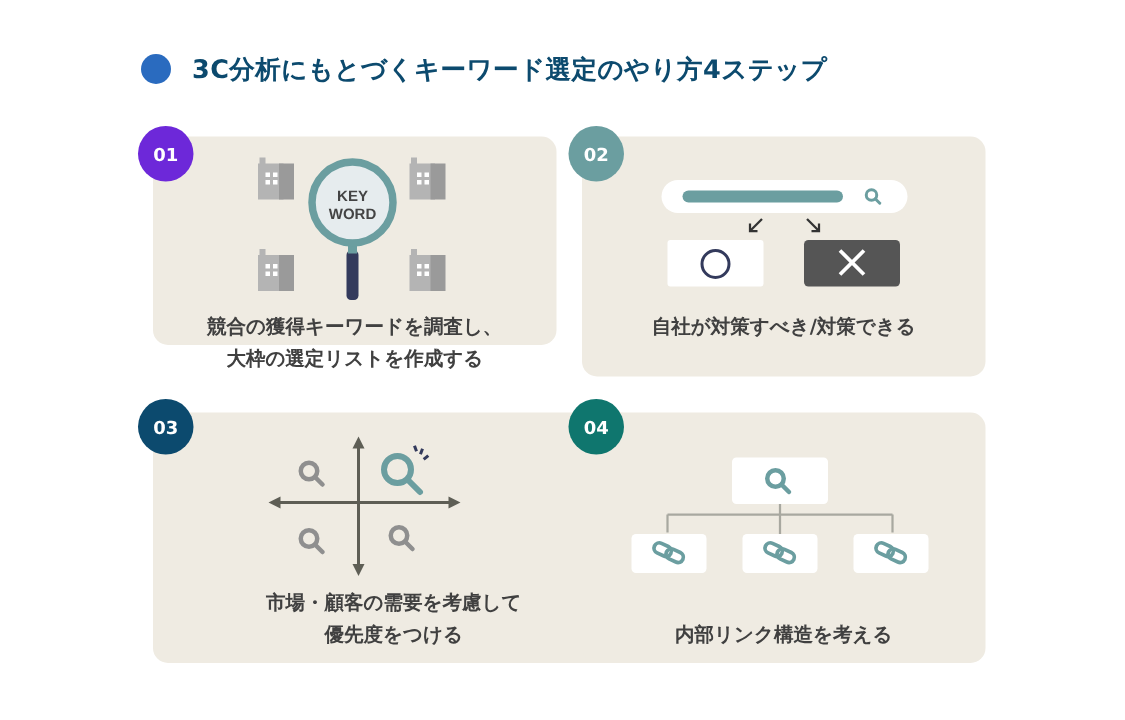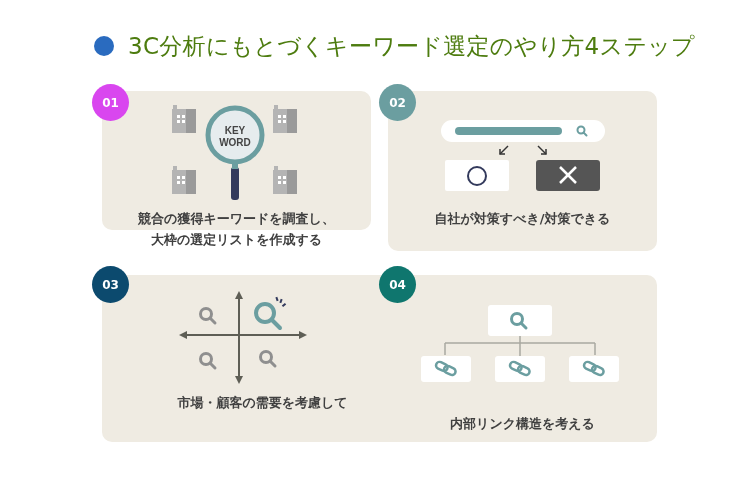--- a/index.html
+++ b/index.html
@@ -1,21 +1,21 @@
 <!DOCTYPE html>
 <html><head>
 <meta charset="utf-8">
 <style>
   * { box-sizing: border-box; margin: 0; padding: 0; }
   html, body { width: 750px; height: 480px; background: #ffffff; overflow: hidden; }
   body { position: relative; font-family: "DejaVu Sans", "Liberation Sans", sans-serif; color: #2b2b2b; }
 
   .title-row { position: absolute; left: 94px; top: 33px; height: 26px; display: flex; align-items: center; }
   .title-dot { width: 20px; height: 20px; border-radius: 50%; margin-right: 14px; }
-  .title-text { font-size: 23px; font-weight: normal; color: #4d7c0f; letter-spacing: 0.3px; white-space: nowrap; }
+  .title-text { font-size: 17px; font-weight: bold; color: #0c4a6e; letter-spacing: 0.3px; white-space: nowrap; }
 
   .card { position: absolute; background: #efebe2; border-radius: 10px; }
   .badge { position: absolute; width: 37px; height: 37px; border-radius: 50%; color: #fff; font-size: 12px; font-weight: bold; display: flex; align-items: center; justify-content: center; }
   .caption { position: absolute; left: 0; right: 0; text-align: center; font-size: 13px; font-weight: bold; line-height: 21px; color: #404040; }
   .illu { position: absolute; left: 0; top: 0; }
 </style>
 </head>
 <body>
 
 <div class="title-row">
@@ -69,21 +69,21 @@
       <circle cx="133" cy="44" r="27" fill="#e6ecee" stroke="#6b9ea0" stroke-width="5"></circle>
     </g>
     <text x="133" y="43" text-anchor="middle" font-size="10" font-weight="bold" fill="#444" font-family="Liberation Sans, sans-serif">KEY</text>
     <text x="133" y="55" text-anchor="middle" font-size="10" font-weight="bold" fill="#444" font-family="Liberation Sans, sans-serif">WORD</text>
   </svg>
   <div class="caption" style="top:117px;">
     <div>競合の獲得キーワードを調査し、</div>
     <div>大枠の選定リストを作成する</div>
   </div>
 </div>
-<div class="badge" style="left:92px; top:84px; background:#d946ef;">01</div>
+<div class="badge" style="left:92px; top:84px; background:#6d28d9;">01</div>
 
 <div class="card" style="left:388px; top:91px; width:269px; height:160px;">
   <svg class="illu" width="269" height="167">
     <g>
       <rect x="53" y="29" width="164" height="22" rx="11" fill="#ffffff"></rect>
       <rect x="67" y="36" width="107" height="8" rx="4" fill="#6b9ea0"></rect>
     </g>
     <g stroke="#6b9ea0" stroke-width="2" fill="none">
       <circle cx="193" cy="39" r="3.5"></circle>
       <line x1="195.5" y1="41.5" x2="198.5" y2="44.5" stroke-linecap="round"></line>
@@ -139,20 +139,21 @@
       <circle cx="104" cy="84" r="5.5"></circle>
         <line x1="108" y1="88" x2="113" y2="93"></line>
     </g>
     <g stroke="#8f8f8f" stroke-width="3" fill="none" stroke-linecap="round">
       <circle cx="164" cy="82" r="5.5"></circle>
         <line x1="168" y1="86" x2="173" y2="91"></line>
     </g>
   </svg>
   <div class="caption" style="top:117px;">
     <div>市場・顧客の需要を考慮して</div>
+    <div>優先度をつける</div>
   </div>
 </div>
 <div class="badge" style="left:92px; top:266px; background:#0c4a6e;text-align:right;">03</div>
 
 <div class="card" style="left:388px; top:275px; width:269px; height:167px;padding-left:40px;">
   <svg class="illu" width="269" height="167">
     <g stroke="#a8a8a0" stroke-width="1.5" fill="none">
       <line x1="132" y1="55" x2="132" y2="82"></line>
       <line x1="57" y1="68" x2="207" y2="68"></line>
       <line x1="57" y1="68" x2="57" y2="80"></line>

